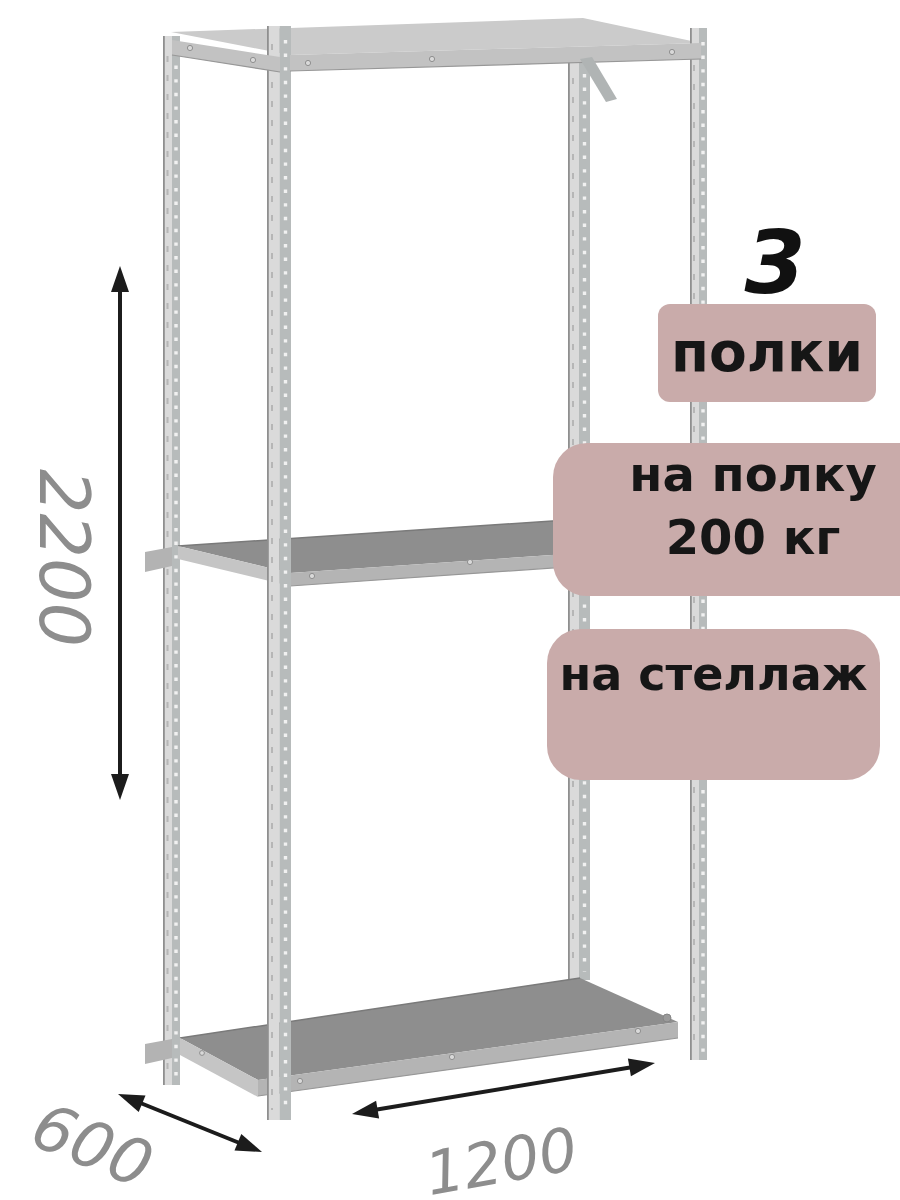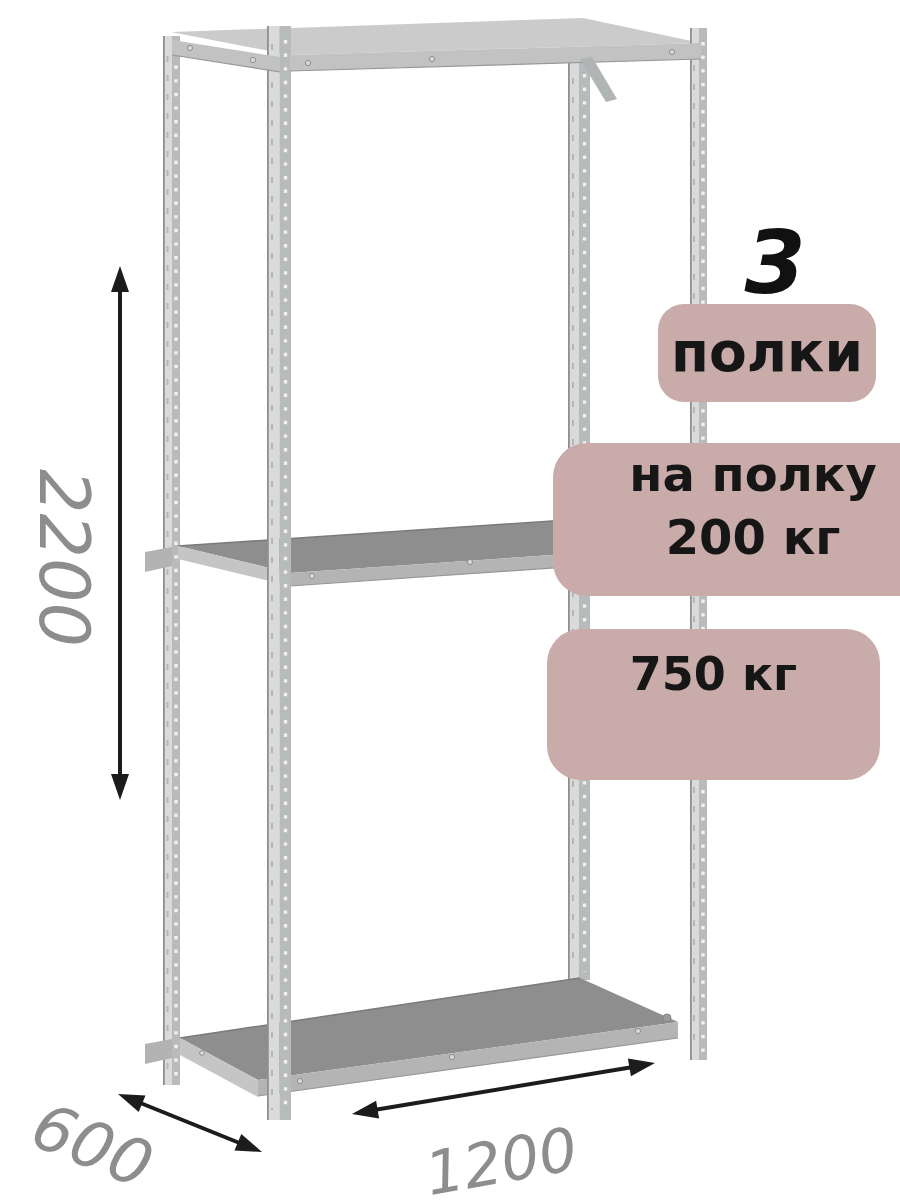--- a/index.html
+++ b/index.html
@@ -29,21 +29,21 @@
   .arrow-line{stroke:var(--arrow);stroke-width:4;fill:none;}
   .arrow-head{fill:var(--arrow);}
   .dim{fill:var(--dim-text);font-family:"DejaVu Sans",sans-serif;font-style:italic;}
 
   
   .num3{position:absolute;left:731px;top:220px;width:88px;height:90px;
         font-family:"DejaVu Sans",sans-serif;font-style:italic;font-weight:700;font-size:88px;
         line-height:86px;color:var(--number-color);text-align:center;}
   .badge{position:absolute;background:var(--badge-bg);color:var(--badge-text);
          font-family:"DejaVu Sans",sans-serif;font-weight:700;text-align:center;box-sizing:border-box;}
-  #badge-shelves{left:658px;top:304px;width:218px;height:98px;border-radius:26px;
+  #badge-shelves{left:658px;top:304px;width:218px;height:98px;border-radius:12px;
                  font-size:55px;line-height:96px;}
   #badge-per-shelf{left:553px;top:443px;width:400px;height:153px;border-radius:34px;
                    font-size:48px;line-height:63px;}
   #badge-per-rack{left:547px;top:629px;width:333px;height:151px;border-radius:34px;
                   font-size:46px;line-height:62px;padding-top:14px;}
 </style>
 </head>
 <body>
 
 <div id="stage">
@@ -147,16 +147,16 @@
   <div class="badge" id="badge-shelves">
     <span>полки</span>
   </div>
 
   <div class="badge" id="badge-per-shelf">
     <div>на полку</div>
     <div>200 кг</div>
   </div>
 
   <div class="badge" id="badge-per-rack">
-    <div>750 кг</div>
+    <div>на стеллаж</div>
   </div>
 
 </div>
 
 </body></html>

